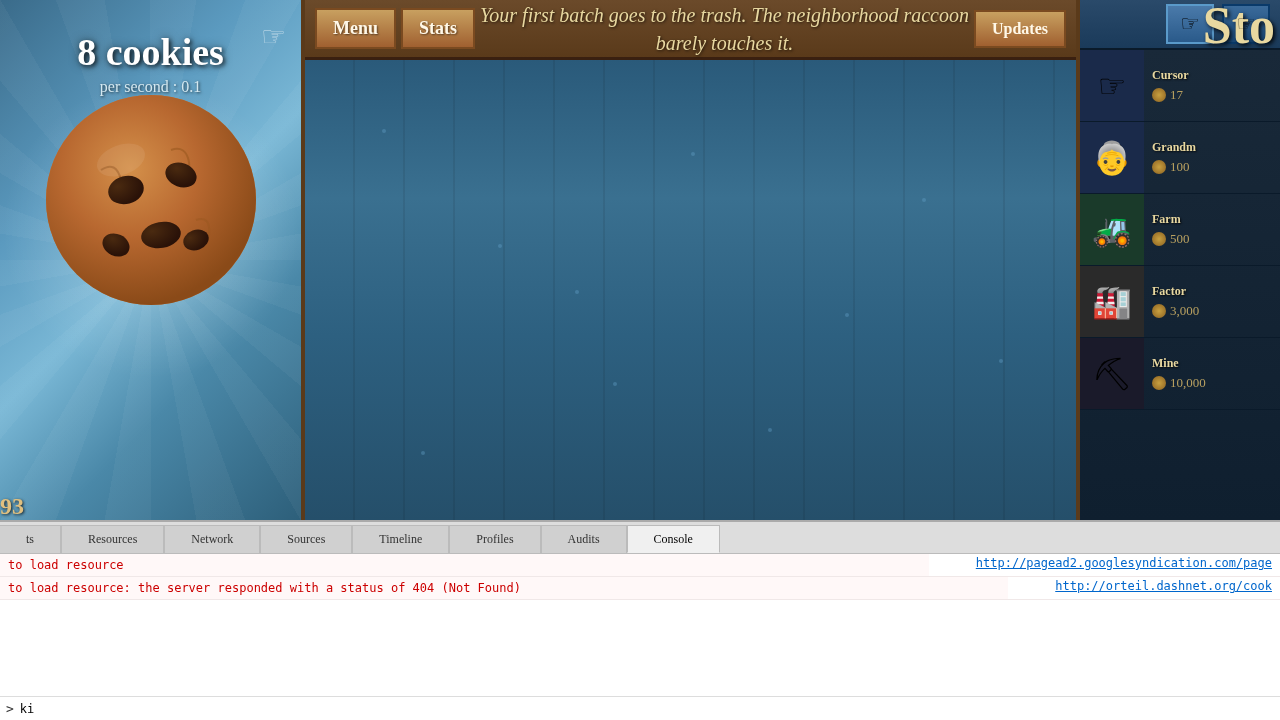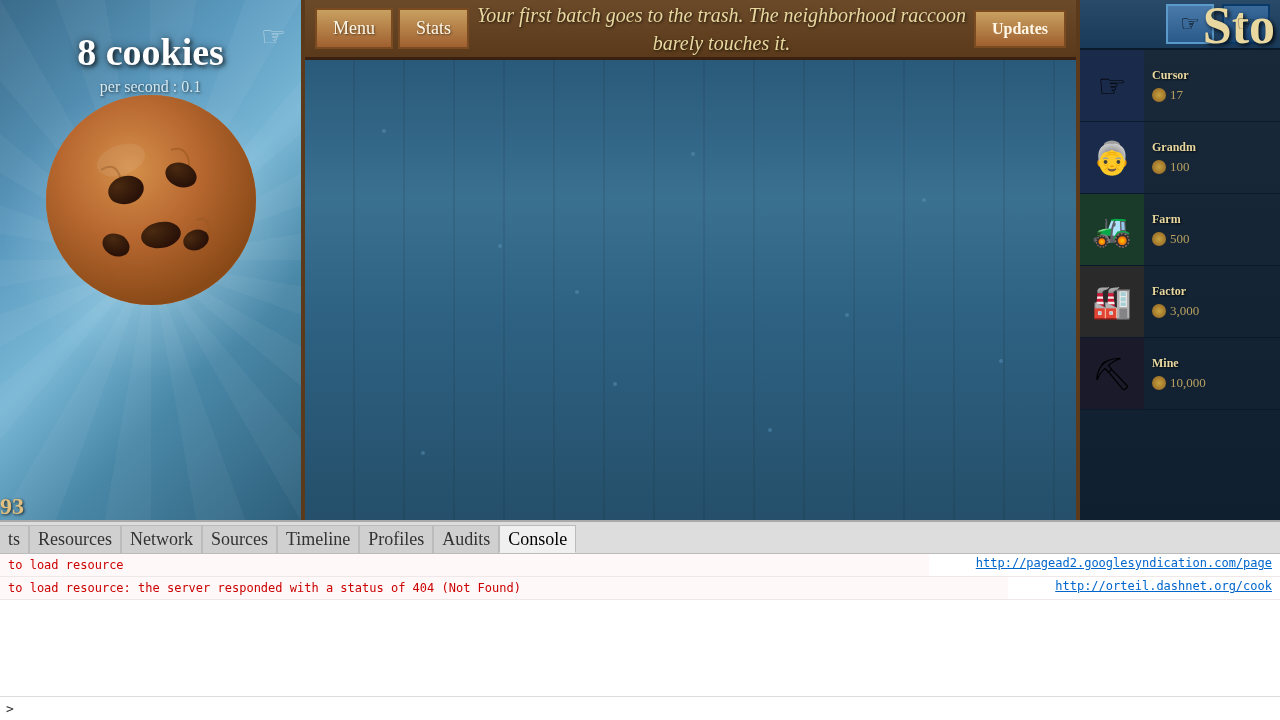--- a/index.html
+++ b/index.html
@@ -119,21 +119,21 @@
 
     .menu-btn {
       padding: 8px 16px;
       background: linear-gradient(180deg, #c8a060 0%, #a06030 100%);
       color: #fff8e8;
       border: 2px solid #7a4a20;
       font-size: 18px;
       font-family: 'Georgia', serif;
       cursor: pointer;
       text-shadow: 1px 1px 2px rgba(0,0,0,0.5);
-      font-weight: normal;
+      font-weight: bold;
     }
 
     #notification-text {
       flex: 1;
       text-align: center;
       color: #e8d8a0;
       font-size: 20px;
       font-style: italic;
       text-shadow: 1px 1px 3px rgba(0,0,0,0.7);
       font-family: 'Georgia', serif;
@@ -297,22 +297,22 @@
       background: #ddd;
       border-bottom: 1px solid #bbb;
       display: flex;
       align-items: flex-end;
       padding-left: 0;
       gap: 0;
       overflow: hidden;
     }
 
     .devtools-tab {
-      padding: 5px 8px;
-      font-size: 18px;
+      padding: 5px 26px;
+      font-size: 12px;
       color: #333;
       cursor: pointer;
       border-right: 1px solid #bbb;
       background: #d0d0d0;
       height: 28px;
       display: flex;
       align-items: center;
       white-space: nowrap;
       border-top: 1px solid #bbb;
       border-left: 1px solid #bbb;
@@ -588,15 +588,16 @@
       <span class="console-line-text">to load resource</span>
       <span class="console-line-url">http://pagead2.googlesyndication.com/page</span>
     </div>
         <div class="console-log-line error-line">
       <span class="console-line-text">to load resource: the server responded with a status of 404 (Not Found)</span>
       <span class="console-line-url">http://orteil.dashnet.org/cook</span>
     </div>
       </div>
     <div id="console-input-row">
       <span id="console-prompt">&gt;</span>
+      <input id="console-input" type="text" value="ki" style="">
     </div>
   </div>
 </div>
 
 </body></html>

